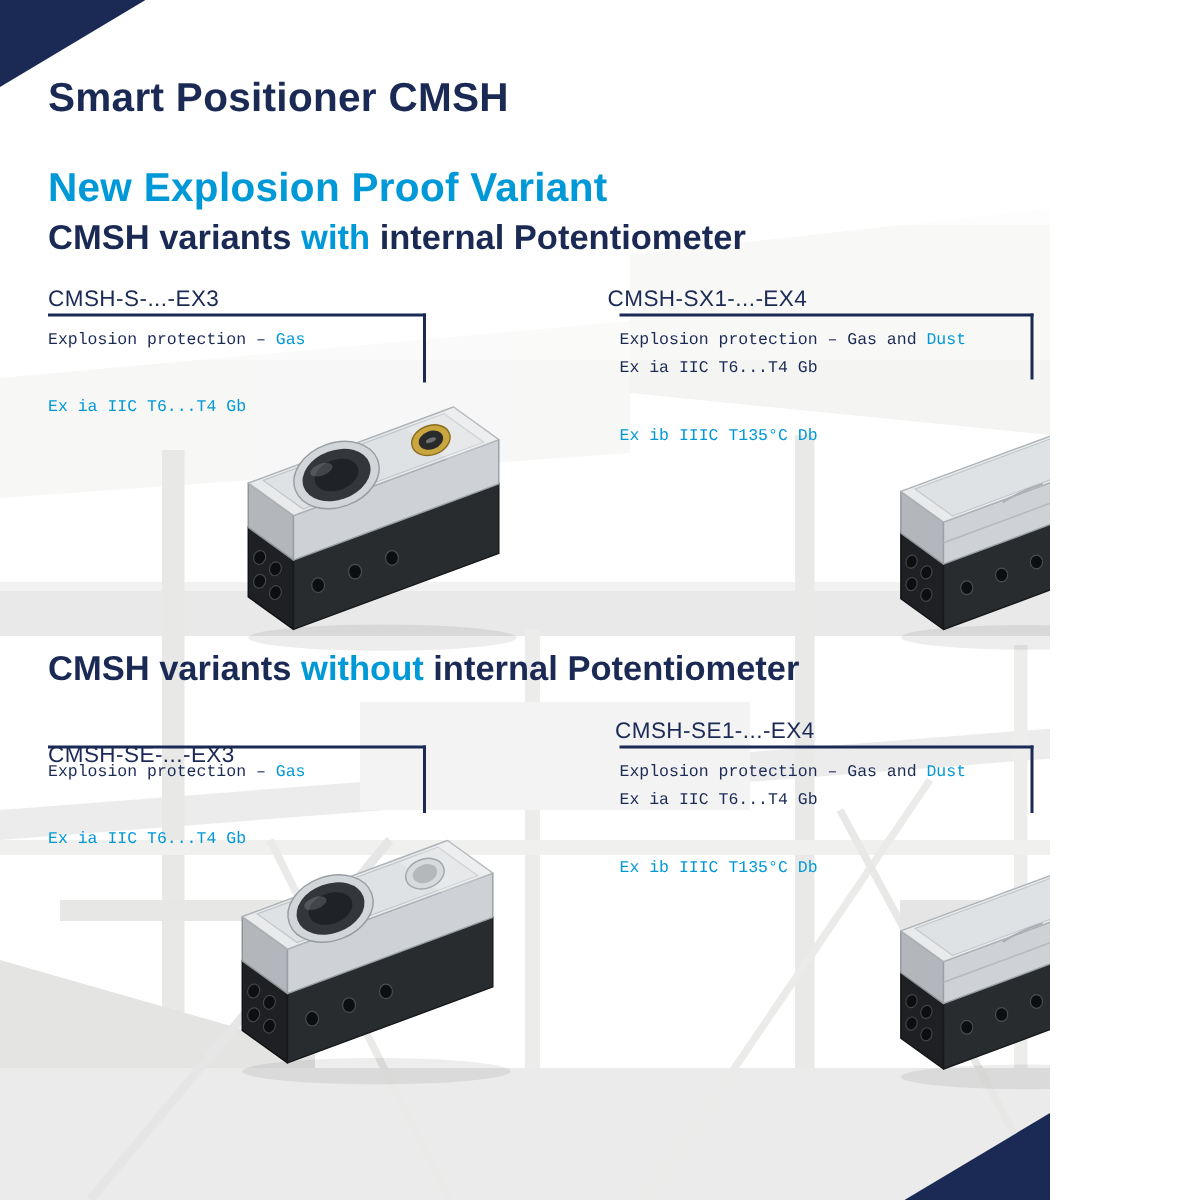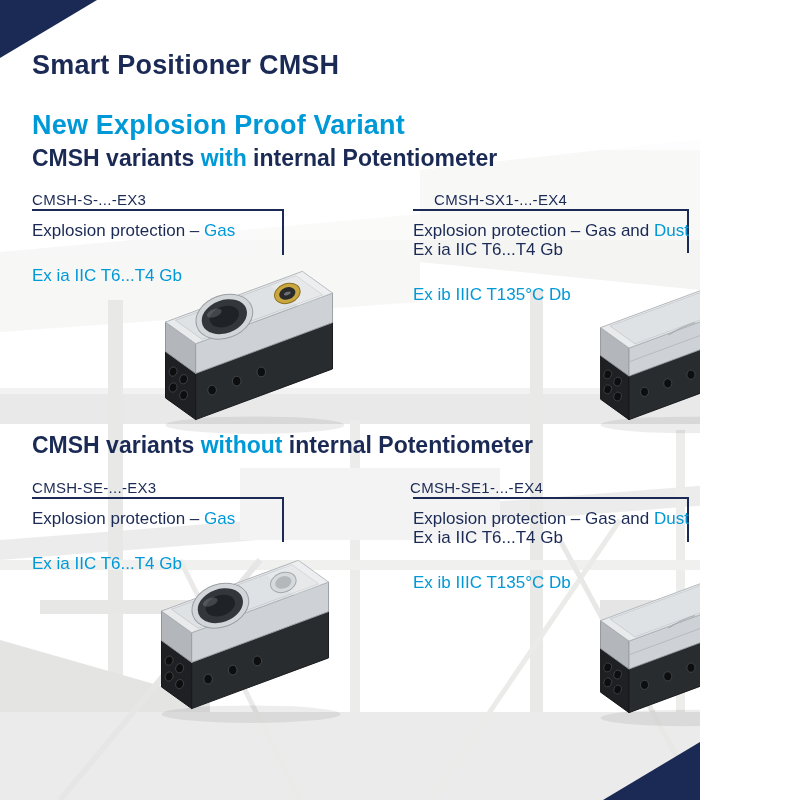--- a/index.html
+++ b/index.html
@@ -6,21 +6,21 @@
   .page{
     position:relative;width:700px;height:800px;overflow:hidden;background:#ffffff;
     font-family:"Liberation Sans", sans-serif;color:#1b2a55;
   }
   .abs{position:absolute;}
   .navy{color:#1b2a55;}
   .blue{color:#0099d8;margin-top:26px;}
   .title{font-size:27px;font-weight:bold;letter-spacing:.2px;white-space:nowrap;}
   .heading{font-size:23px;font-weight:bold;white-space:nowrap;}
   .model{font-size:15px;font-weight:normal;letter-spacing:.3px;white-space:nowrap;}
-  .body-line{font-size:17px;white-space:nowrap;}
+  .body-line{font-size:11px;white-space:nowrap;font-family:Liberation Mono, monospace;}
   .hline{height:2px;background:#1b2a55;}
   .vline{width:2px;background:#1b2a55;}
   .corner{background:#1b2a55;}
   .corner-tl{left:0;top:0;width:97px;height:58px;clip-path:polygon(0 0,100% 0,0 100%);}
   .corner-br{right:0;bottom:0;width:97px;height:58px;clip-path:polygon(100% 0,100% 100%,0 100%);}
   .bg{position:absolute;left:0;top:0;z-index:0;}
   .fg{z-index:2;}
   .device{position:absolute;z-index:1;}
 </style>
 </head>
@@ -122,38 +122,38 @@
   <div class="abs fg body-line navy" style="left:32px;top:221px">
     <span>Explosion protection – </span><span class="blue">Gas</span>
   </div>
   <div class="abs fg body-line blue" style="left:32px;top:240px">Ex ia IIC T6...T4 Gb</div>
   <svg class="device" style="left:148px;top:246px" width="214" height="190" viewBox="0 0 220 195">
     <use href="#positioner-body"></use>
       <use href="#dome-window"></use>
       <use href="#button-yellow"></use>
   </svg>
 
-  <div class="abs fg model navy" style="left:434px;top:191px">CMSH-SX1-...-EX4</div>
+  <div class="abs fg model navy" style="left:405px;top:191px">CMSH-SX1-...-EX4</div>
   <div class="abs fg hline" style="left:413px;top:209px;width:276px"></div>
   <div class="abs fg vline" style="left:687px;top:209px;height:44px"></div>
   <div class="abs fg body-line navy" style="left:413px;top:221px">
     <span>Explosion protection – Gas and </span><span class="blue">Dust</span>
   </div>
   <div class="abs fg body-line navy" style="left:413px;top:240px">Ex ia IIC T6...T4 Gb</div>
   <div class="abs fg body-line blue" style="left:413px;top:259px">Ex ib IIIC T135°C Db</div>
   <svg class="device" style="left:584px;top:256px" width="202" height="179" viewBox="0 0 220 195">
     <use href="#positioner-body"></use>
       <use href="#closed-details"></use>
   </svg>
 
   <div class="abs fg heading navy" style="left:32px;top:432px">
     <span>CMSH variants </span><span class="blue">without</span><span> internal Potentiometer</span>
   </div>
 
-  <div class="abs fg model navy" style="left:32px;top:479px">CMSH-SE-...-EX3</div>
+  <div class="abs fg model navy" style="left:32px;top:495px">CMSH-SE-...-EX3</div>
   <div class="abs fg hline" style="left:32px;top:497px;width:252px"></div>
   <div class="abs fg vline" style="left:282px;top:497px;height:45px"></div>
   <div class="abs fg body-line navy" style="left:32px;top:509px">
     <span>Explosion protection – </span><span class="blue">Gas</span>
   </div>
   <div class="abs fg body-line blue" style="left:32px;top:528px">Ex ia IIC T6...T4 Gb</div>
   <svg class="device" style="left:144px;top:535px" width="214" height="190" viewBox="0 0 220 195">
     <use href="#positioner-body"></use>
       <use href="#dome-window"></use>
       <use href="#button-grey"></use>

